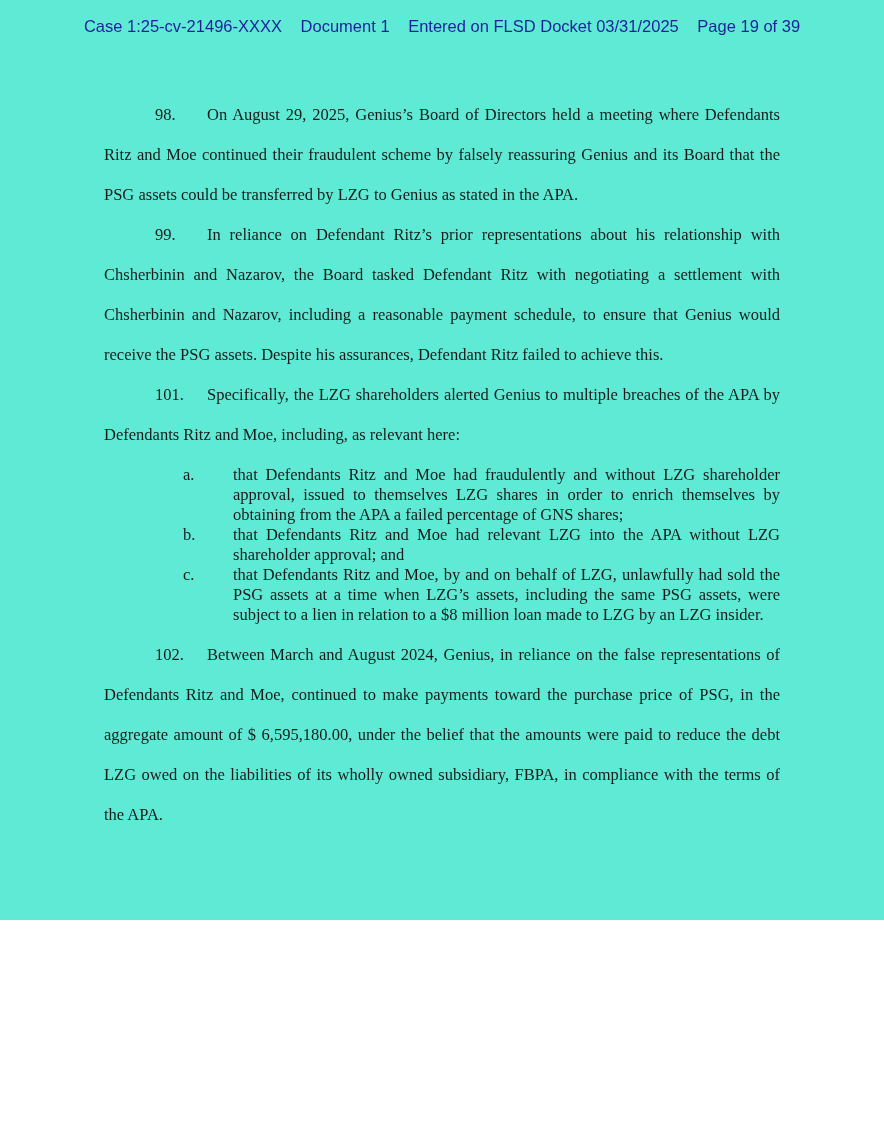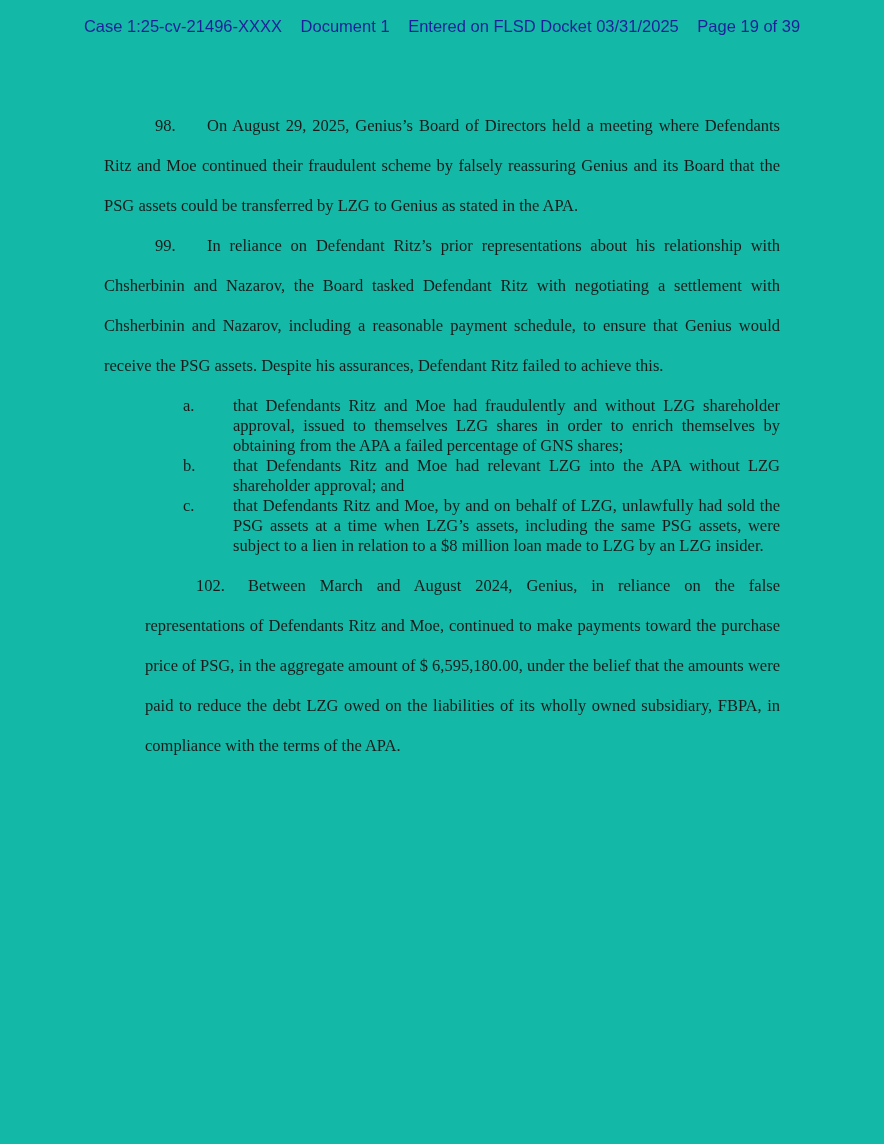--- a/index.html
+++ b/index.html
@@ -3,43 +3,43 @@
 <meta charset="utf-8">
 <style>
   html, body {
     margin: 0;
     padding: 0;
     background: #ffffff;
   }
   .page {
     position: relative;
     width: 884px;
-    height: 1144px;
-    background: #14b8a6;
+    height: 920px;
+    background: #5eead4;
     overflow: hidden;
     font-family: "Liberation Serif", serif;
     color: #1b1b1b;
   }
   .stamp-header {
     position: absolute;
     top: 17px;
     left: 0;
     width: 884px;
     text-align: center;
     font-family: "Liberation Sans", sans-serif;
     font-size: 16.5px;
     color: #1f1f9c;
     white-space: nowrap;
   }
   .stamp-header span {
     margin: 0 7px;
   }
   .content {
     position: absolute;
-    top: 106px;
+    top: 95px;
     left: 104px;
     width: 676px;
   }
   .para {
     margin: 0;
     text-indent: 51px;
     font-size: 16.5px;
     line-height: 40px;
     text-align: justify;
   }
@@ -61,21 +61,20 @@
     position: absolute;
     left: 0;
     top: 0;
   }
   .sub-text {
     display: block;
     text-align: justify;
   }
   .para.after-list {
     margin-top: 10px;
-    margin-left: 41px;
   }
   .page-number {
     margin-top: 3px;
     text-align: center;
     font-size: 16.5px;
     line-height: 25px;
     text-indent: 0;
   }
 </style>
 </head>
@@ -90,20 +89,21 @@
     <span>Page 19 of 39</span>
   </div>
 
   <div class="content">
 
     <p class="para"><span class="pnum">98.</span><span>On August 29, 2025, Genius’s Board of Directors held a meeting where Defendants Ritz and Moe continued their fraudulent scheme by falsely reassuring Genius and its Board that the PSG assets could be transferred by LZG to Genius as stated in the APA.</span></p>
 
     <p class="para"><span class="pnum">99.</span><span>In reliance on Defendant Ritz’s prior representations about his relationship with Chsherbinin and Nazarov, the Board tasked Defendant Ritz with negotiating a settlement with Chsherbinin and Nazarov, including a reasonable payment schedule, to ensure that Genius would receive the PSG assets.  Despite his assurances, Defendant Ritz failed to achieve this.</span></p>
 
 
+    <p class="para"><span class="pnum">101.</span><span>Specifically, the LZG shareholders alerted Genius to multiple breaches of the APA by Defendants Ritz and Moe, including, as relevant here:</span></p>
 
     <div class="sublist">
       <div class="sub-item">
         <span class="sub-label">a.</span>
         <span class="sub-text">that Defendants Ritz and Moe had fraudulently and without LZG shareholder approval, issued to themselves LZG shares in order to enrich themselves by obtaining from the APA a failed percentage of GNS shares;</span>
       </div>
       <div class="sub-item">
         <span class="sub-label">b.</span>
         <span class="sub-text">that Defendants Ritz and Moe had relevant LZG into the APA without LZG shareholder approval; and</span>
       </div>

